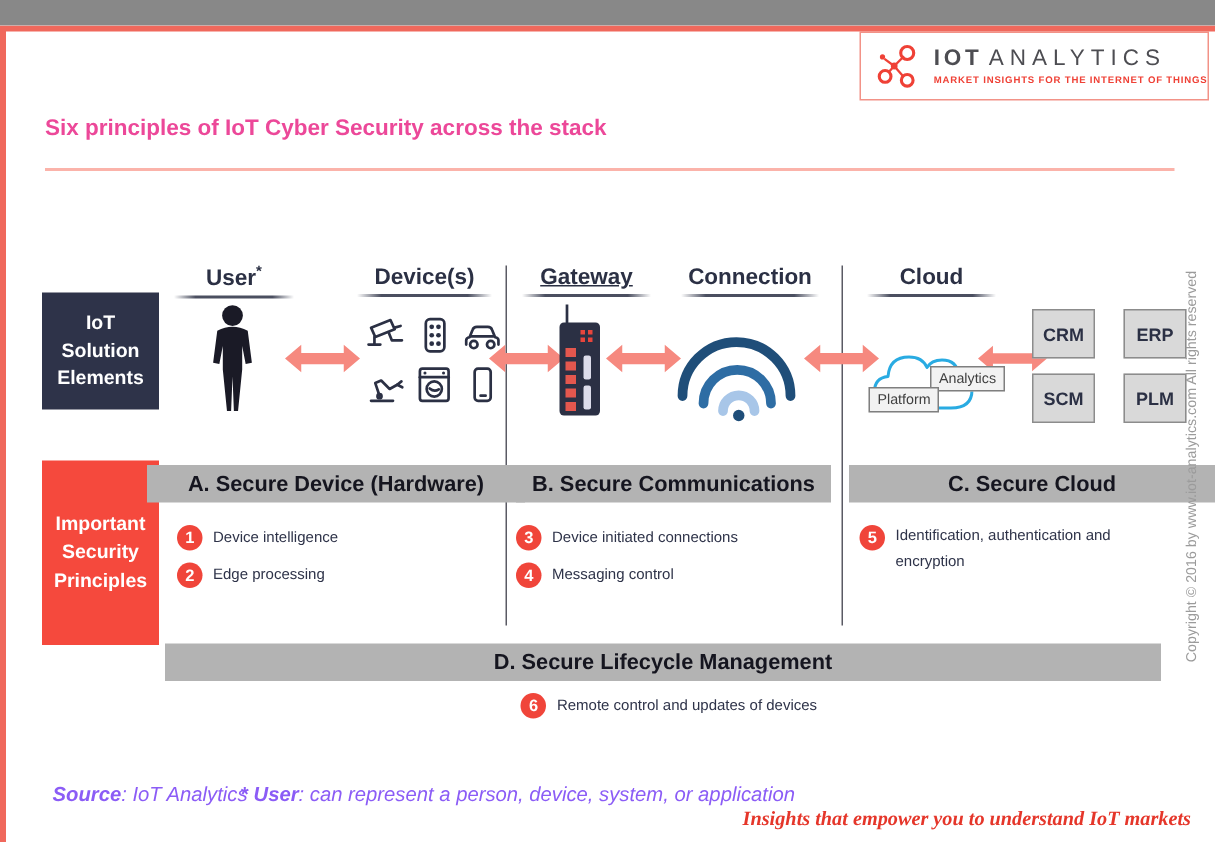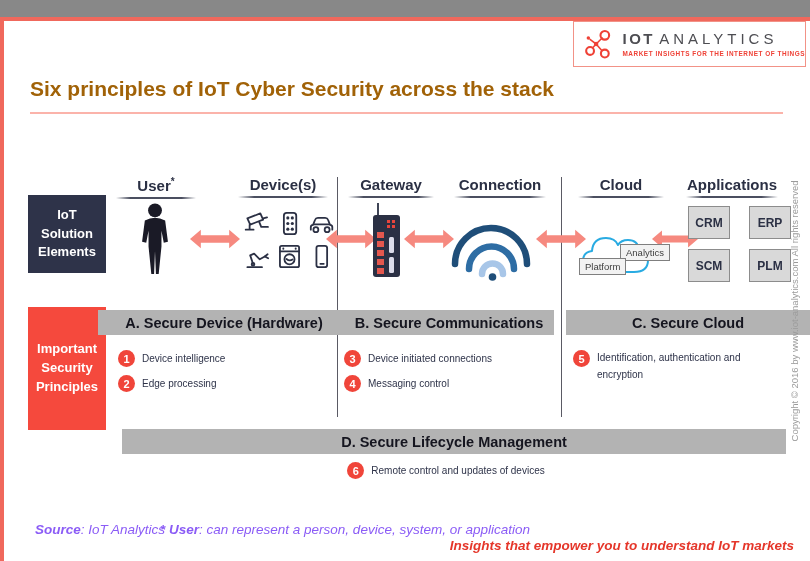--- a/index.html
+++ b/index.html
@@ -12,21 +12,21 @@
 
   
   .logo-box{left:573px;top:4px;width:233px;height:46px;border:1px solid #f29287;background:#fff;
     display:flex;align-items:center;padding-left:10px;box-sizing:border-box;z-index:5;}
   .logo-text{margin-left:9px;line-height:1.1;}
   .logo-name{font-size:15px;color:#4d4d52;white-space:nowrap;}
   .logo-name b{font-weight:bold;letter-spacing:2.5px;}
   .logo-name span{font-weight:normal;letter-spacing:4px;}
   .logo-tagline{font-size:6.4px;font-weight:bold;color:#ef4136;letter-spacing:.55px;margin-top:3px;white-space:nowrap;}
 
-  .page-title{left:30px;top:60px;font-size:21px;font-weight:bold;color:#a16207;white-space:nowrap;}
+  .page-title{left:30px;top:60px;font-size:15px;font-weight:bold;color:#ec4899;white-space:nowrap;}
   .title-underline{left:30px;top:95px;width:753px;height:2px;background:#fbb3aa;}
 
   
   .col-h{top:159px;text-align:center;font-size:15px;font-weight:bold;color:#2b3044;}
   .col-h .ul{height:2px;margin-top:3px;
     background:linear-gradient(to right,rgba(43,48,68,0),rgba(43,48,68,.85) 18%,rgba(43,48,68,.85) 82%,rgba(43,48,68,0));}
   .col-h sup{font-size:10px;}
 
   .vline{width:1px;top:160px;height:240px;background:#5a5a64;}
 
@@ -52,21 +52,21 @@
   
   .bar{height:25px;background:#b3b3b3;color:#15151f;font-weight:bold;font-size:14.5px;
     display:flex;align-items:center;justify-content:center;}
   .item{display:flex;align-items:flex-start;}
   .badge{width:17px;height:17px;border-radius:50%;background:#f0453a;color:#fff;font-size:11px;
     font-weight:bold;display:flex;align-items:center;justify-content:center;flex:0 0 17px;margin-right:7px;}
   .item-text{font-size:10px;color:#2e3349;line-height:17px;}
 
   
   .footer-text{top:505px;font-size:13.5px;font-style:italic;color:#8b5cf6;white-space:nowrap;}
-  .footer-tagline{top:521px;right:28px;font-size:13.5px;font-style:italic;font-weight:bold;color:#e5362a;white-space:nowrap;}
+  .footer-tagline{top:521px;right:28px;font-size:13.5px;font-style:italic;font-weight:bold;color:#e5362a;white-space:nowrap;font-family:Liberation Serif, serif;}
 
   .bottom-bar{left:0;right:0;bottom:0;height:16px;background:#f0453a;z-index:50;
     display:flex;align-items:center;justify-content:center;}
   .bottom-logo{display:flex;align-items:center;font-size:7px;color:#fff;letter-spacing:1.5px;}
   .bottom-logo .lt{font-weight:bold;margin-left:4px;}
   .bottom-logo .rt{color:rgba(255,255,255,.55);letter-spacing:2px;margin-left:3px;}
 
   .copyright{left:640px;top:288px;width:310px;height:12px;transform:rotate(-90deg);
     text-align:center;font-size:9.5px;color:#9b9b9b;white-space:nowrap;z-index:6;}
 </style>
@@ -101,34 +101,30 @@
   <div class="abs title-underline"></div>
 
   <div class="abs col-h" style="left:116px;width:80px;">
     <span>User</span><sup>*</sup>
     <div class="ul"></div>
   </div>
   <div class="abs col-h" style="left:238px;width:90px;">
     <span>Device(s)</span>
     <div class="ul"></div>
   </div>
-  <div class="abs col-h" style="left:348px;width:86px;">
+  <div class="abs col-h" style="left:348px;width:86px;text-decoration:underline;">
     <span>Gateway</span>
     <div class="ul"></div>
   </div>
   <div class="abs col-h" style="left:454px;width:92px;">
     <span>Connection</span>
     <div class="ul"></div>
   </div>
   <div class="abs col-h" style="left:578px;width:86px;">
     <span>Cloud</span>
-    <div class="ul"></div>
-  </div>
-  <div class="abs col-h" style="left:686px;width:92px;">
-    <span>Applications</span>
     <div class="ul"></div>
   </div>
 
   <div class="abs vline" style="left:337px;"></div>
   <div class="abs vline" style="left:561px;"></div>
 
   <div class="abs side-box solution-box">
     <span>IoT</span>
     <span>Solution</span>
     <span>Elements</span>
@@ -278,21 +274,21 @@
   </div>
   <div class="abs item" style="left:344px;top:358px;">
     <span class="badge">4</span>
     <span class="item-text">Messaging control</span>
   </div>
   <div class="abs item" style="left:573px;top:333px;width:205px;">
     <span class="badge">5</span>
     <span class="item-text" style="line-height:16.5px;">Identification, authentication and encryption</span>
   </div>
 
-  <div class="abs bar" style="left:122px;top:412px;width:664px;">D. Secure Lifecycle Management</div>
+  <div class="abs bar" style="left:110px;top:412px;width:664px;">D. Secure Lifecycle Management</div>
   <div class="abs" style="left:114px;top:445px;width:664px;display:flex;justify-content:center;">
     <div class="item">
       <span class="badge">6</span>
       <span class="item-text">Remote control and updates of devices</span>
     </div>
   </div>
 
   <div class="abs footer-text" style="left:35px;">
     <b>Source</b><span>: IoT Analytics</span>
   </div>

